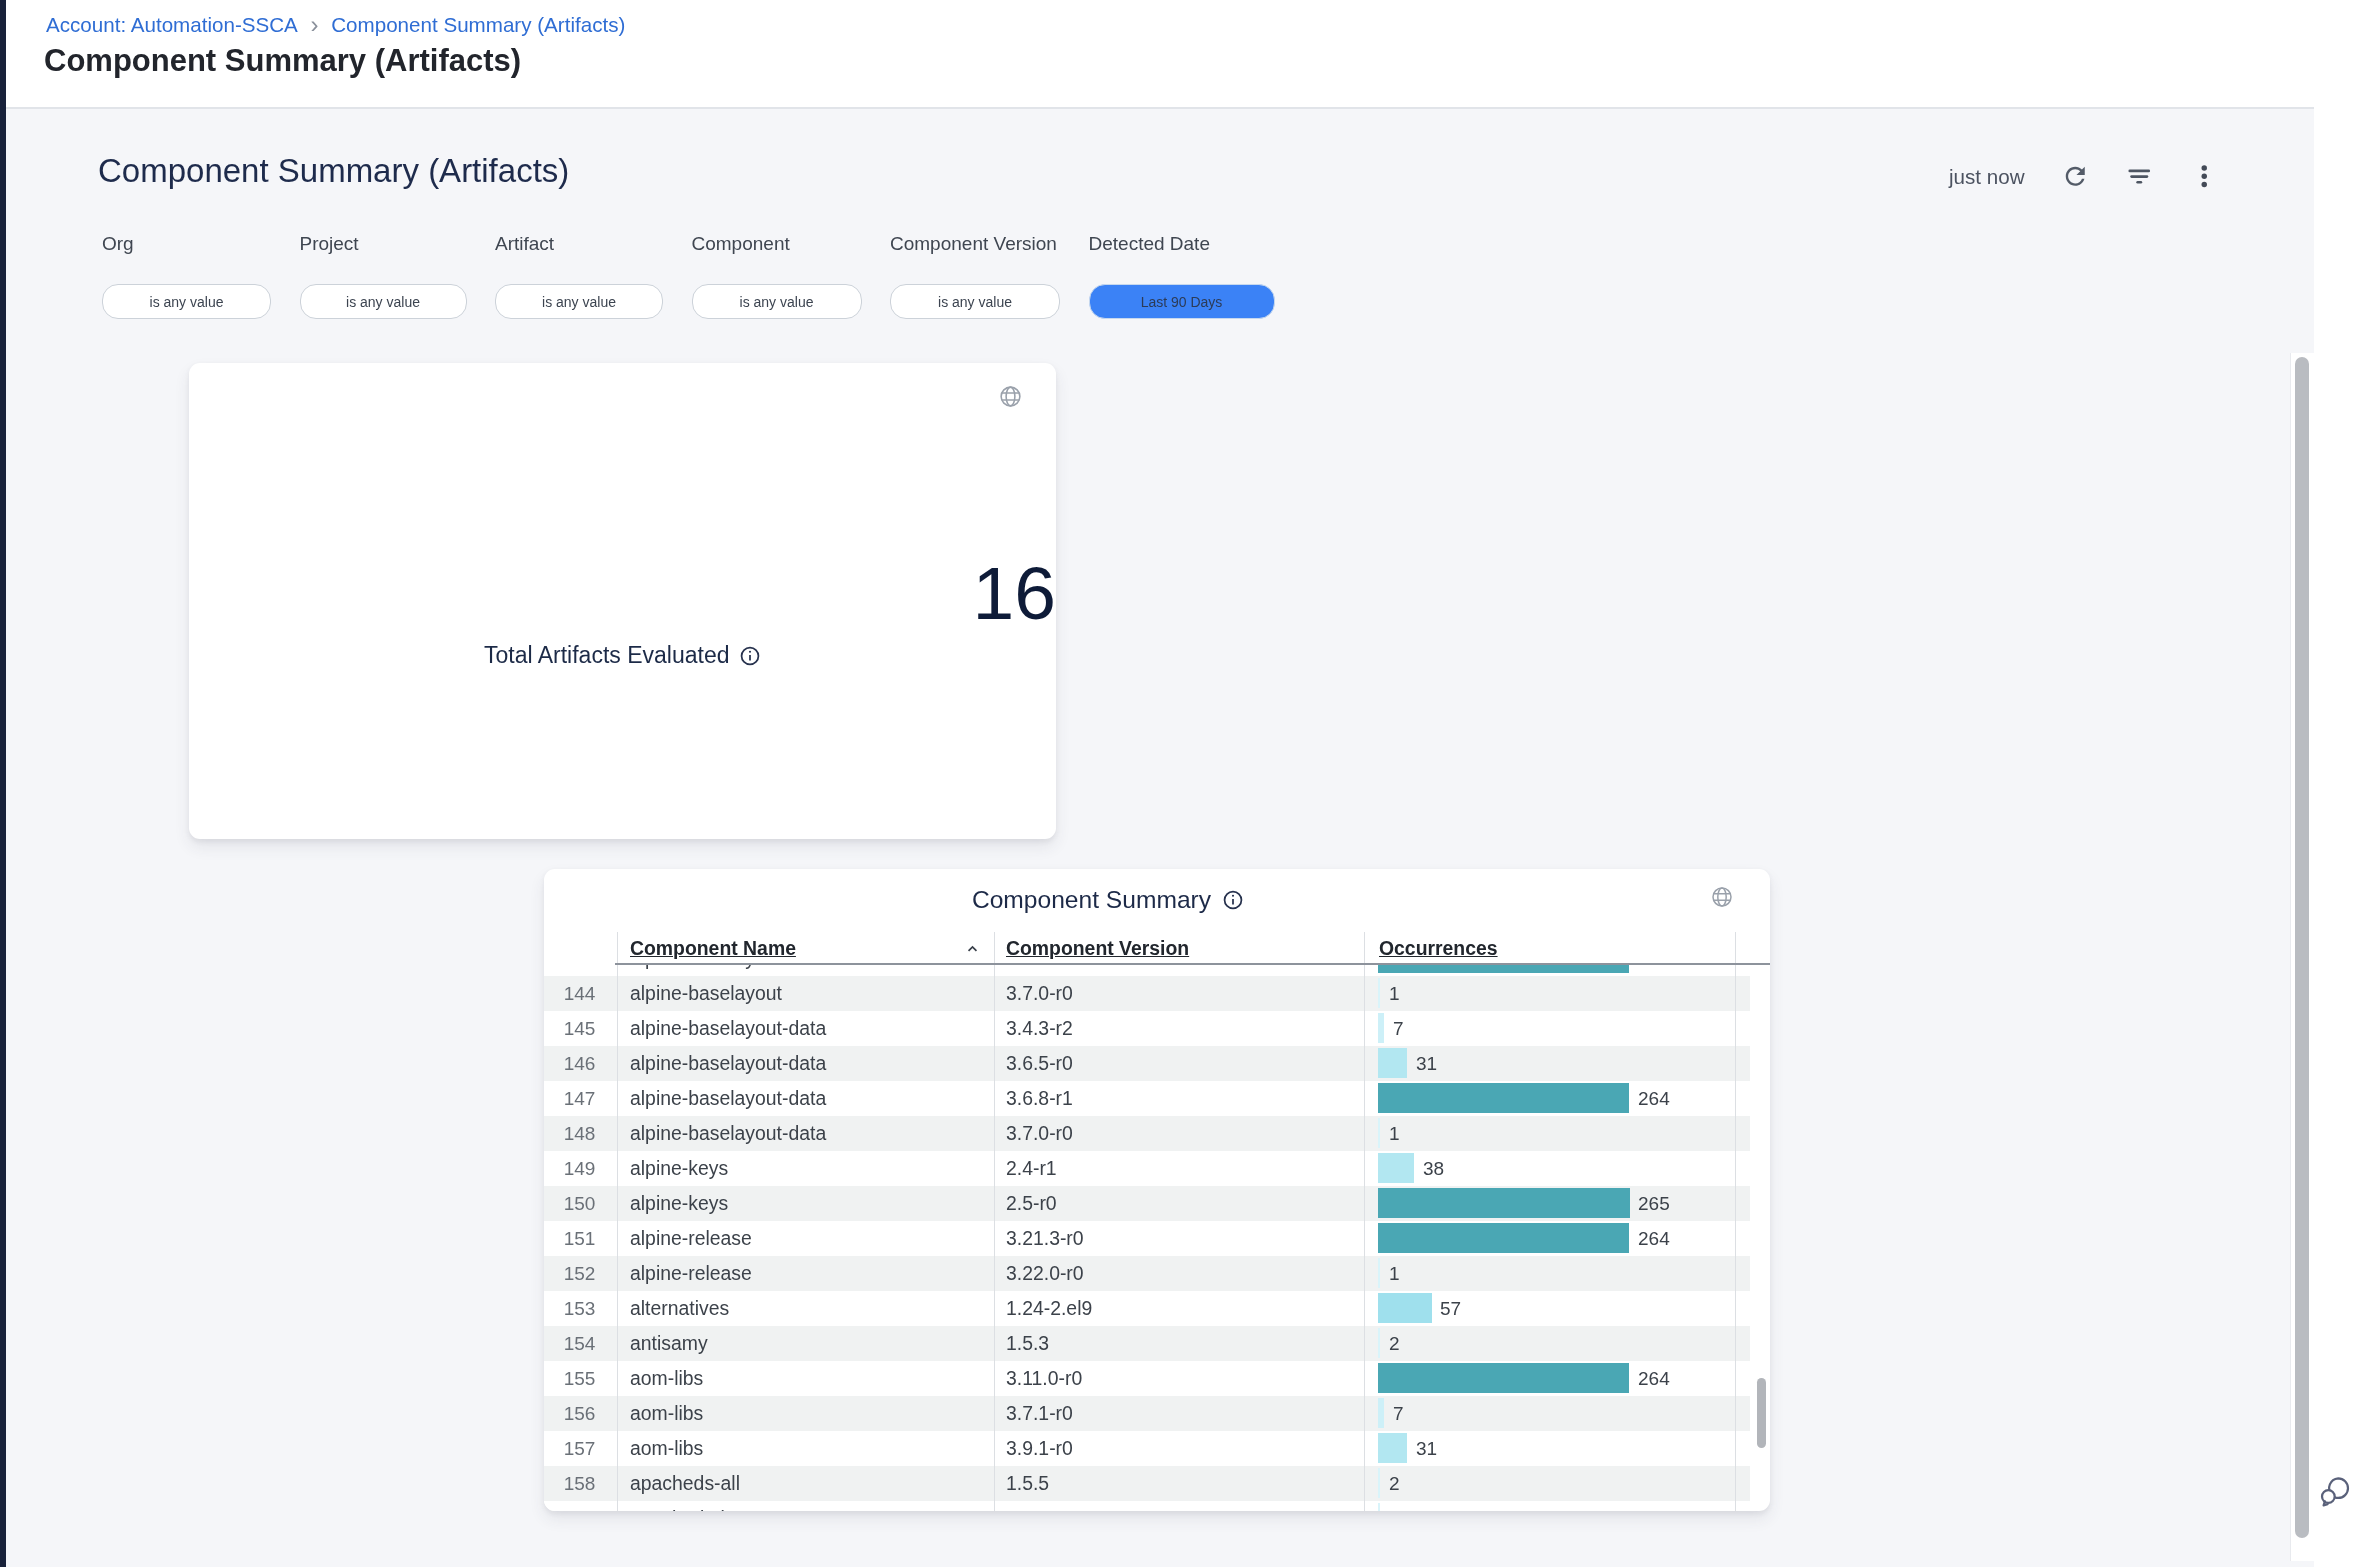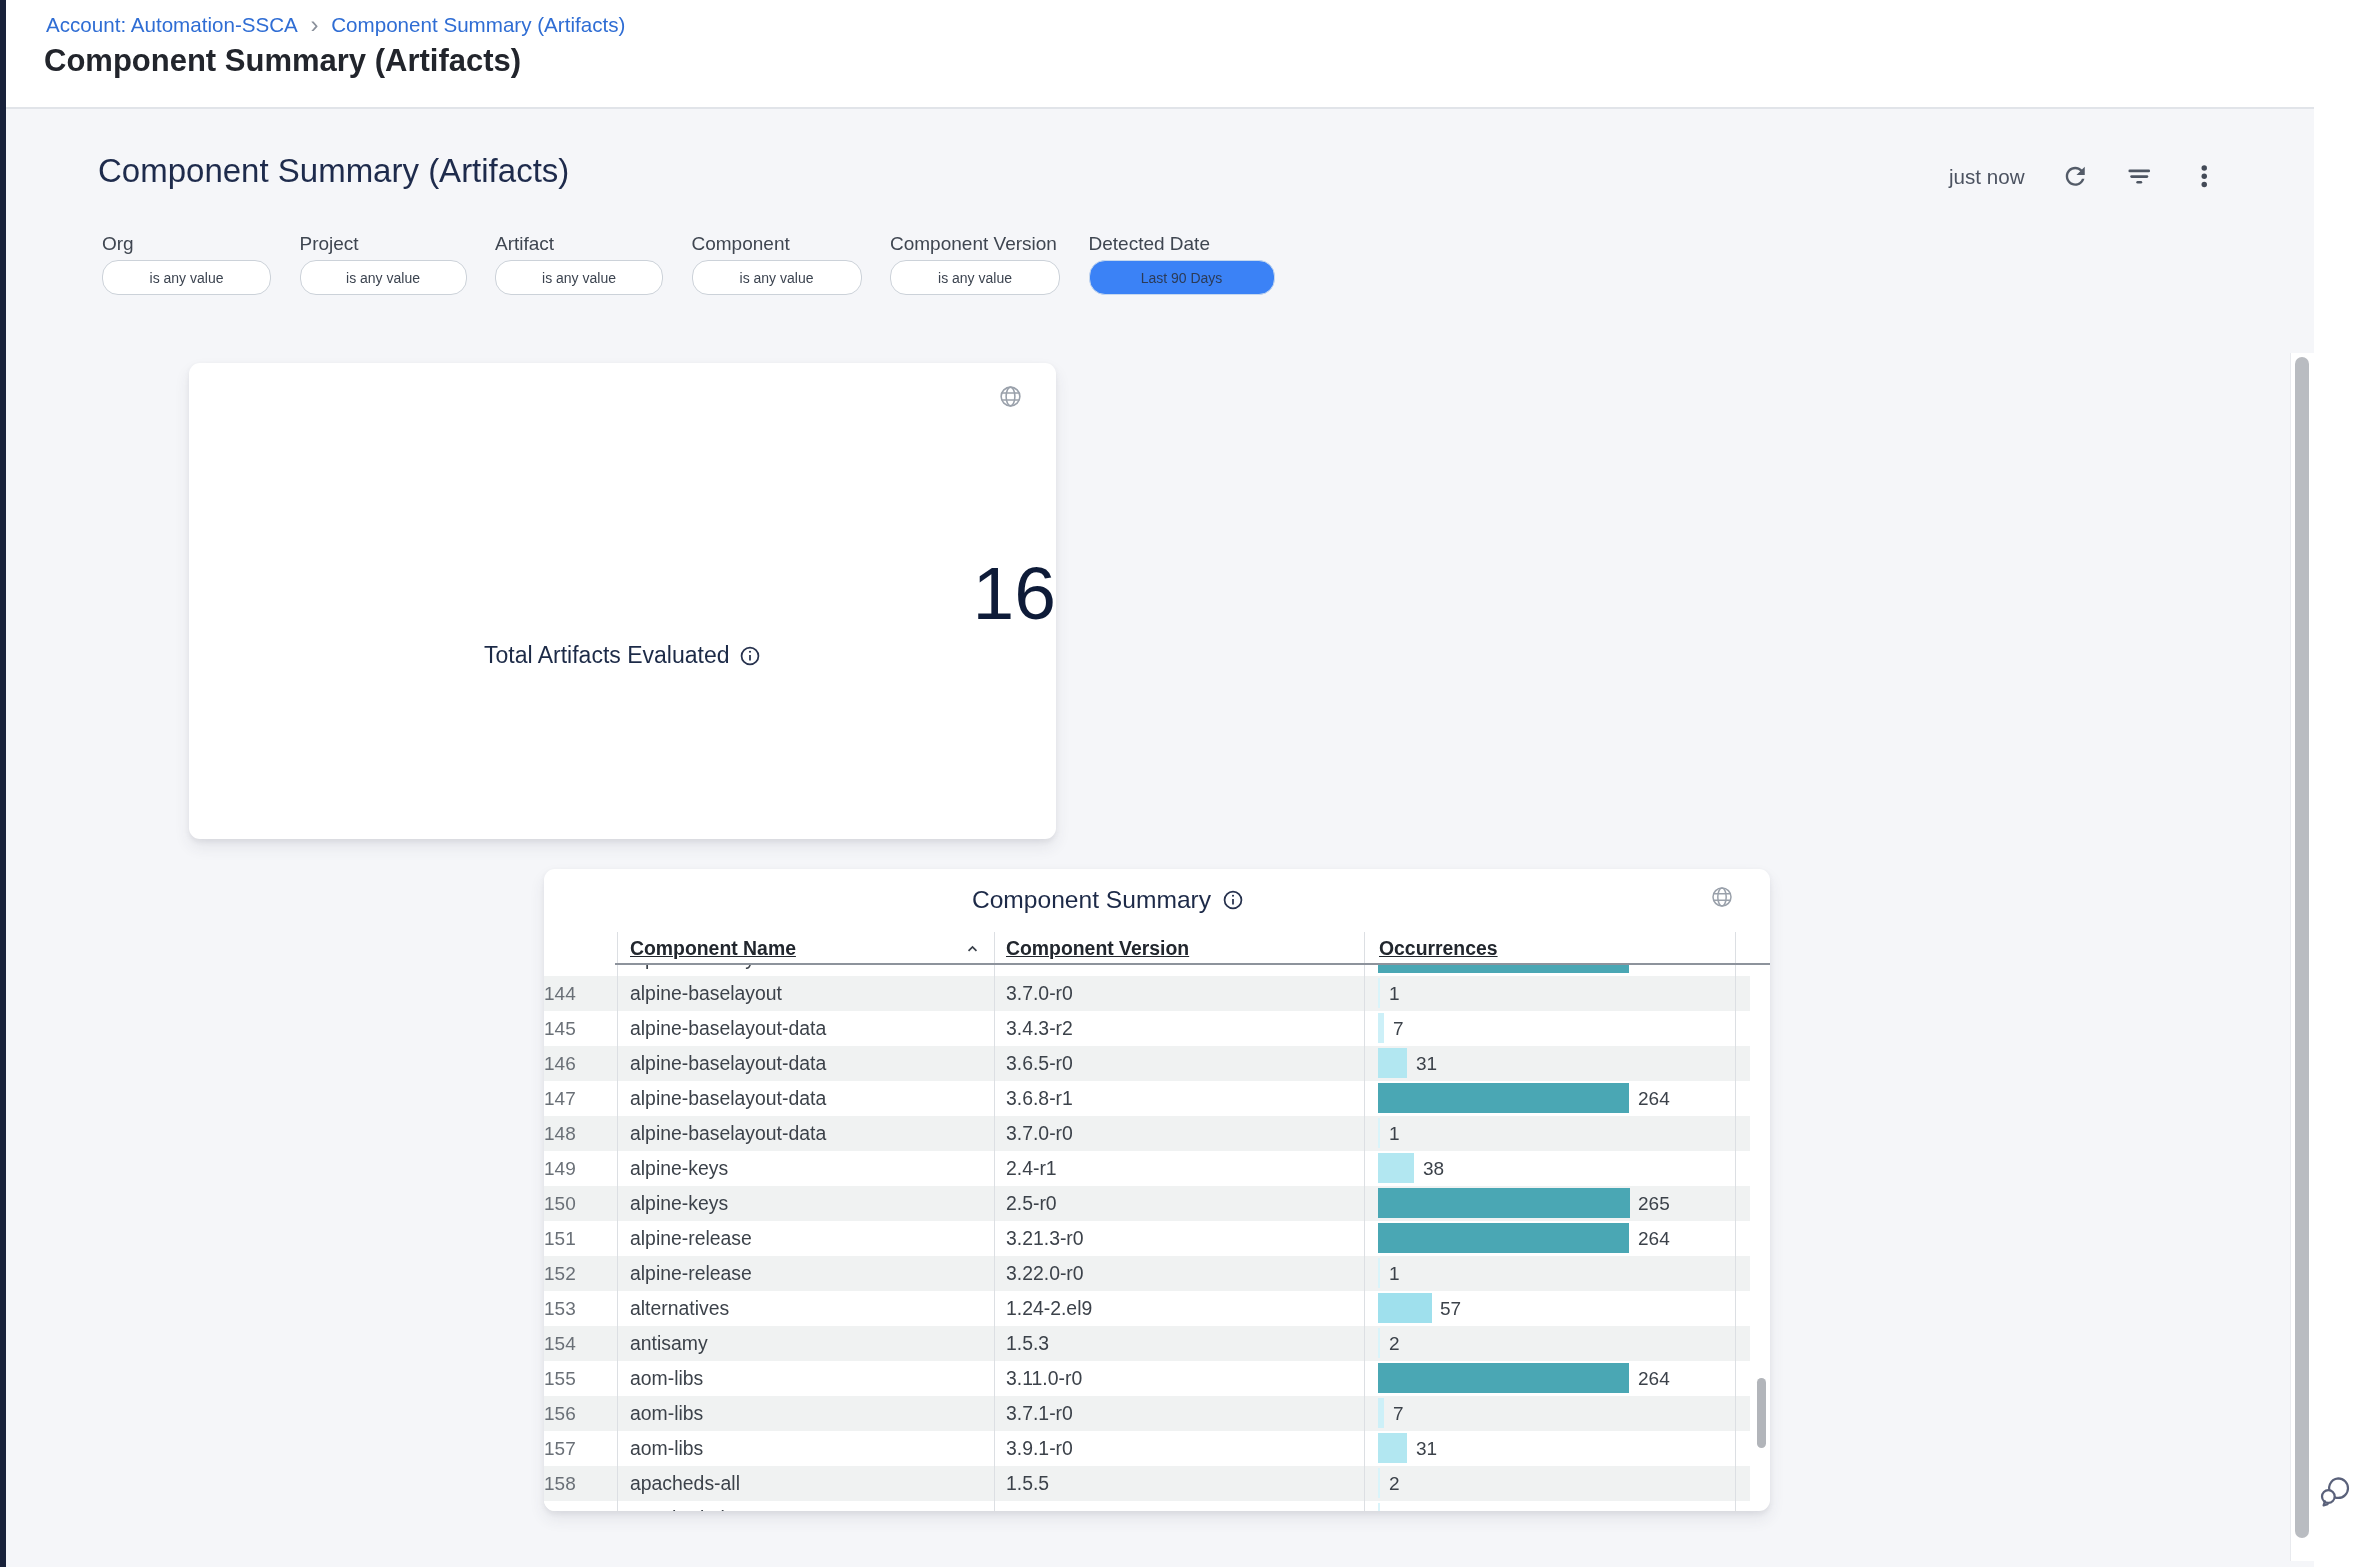--- a/index.html
+++ b/index.html
@@ -15,21 +15,21 @@
   .crumb{color:#2f6dd4;cursor:pointer;}
   .crumb-sep{color:#8a909b;font-size:24px;line-height:22px;}
   .page-title{position:absolute;left:44px;top:43px;font-size:31px;font-weight:700;color:#22252c;}
 
   .dash-title{position:absolute;left:98px;top:152px;font-size:33px;font-weight:500;color:#1e2b4c;}
   .toolbar{position:absolute;left:1949px;top:159px;height:35px;display:flex;align-items:center;gap:36px;}
   .updated{font-size:20.6px;color:#4b5260;}
   .icon-btn{width:28.5px;height:28.5px;cursor:pointer;flex:0 0 auto;}
 
   .filters{position:absolute;left:102px;top:233px;display:flex;gap:28.5px;}
-  .flabel{font-size:19px;color:#3f4651;margin-bottom:5px;}
+  .flabel{font-size:19px;color:#3f4651;margin-bottom:29px;}
   .fbtn{height:35px;border:1.6px solid #ccd2d9;border-radius:16px;background:#fff;display:flex;
         align-items:center;justify-content:center;font-size:14px;color:#3c4450;box-sizing:border-box;cursor:pointer;}
   .fbtn.active{background:#3b82f6;border-color:#c6d8ee;color:#2c3b57;}
 
   .card{position:absolute;background:#fff;border-radius:11px;
         box-shadow:0 2.4px 4.8px rgba(50,60,75,.07),0 8px 16px rgba(50,60,75,.09);}
   #stat-card-1{left:189px;top:363px;width:867px;height:476px;}
   #stat-card-2{left:1251px;top:363px;width:867px;height:476px;}
   .globe{position:absolute;right:33px;top:20.6px;width:25px;height:25px;cursor:pointer;}
   .stat-value{position:absolute;left:0;right:0;top:187px;text-align:right;font-size:75px;font-weight:500;color:#0e1b38;}
@@ -44,21 +44,21 @@
   .vsep{position:absolute;top:63px;bottom:0;width:0.8px;background:#dcdfe3;z-index:3;}
   .th{position:absolute;top:63px;height:32px;line-height:33px;font-size:19.4px;font-weight:700;color:#21262d;
       cursor:pointer;z-index:2;background:transparent;text-decoration:underline;}
   .thead-border{position:absolute;left:71px;right:0;top:94px;height:1.6px;background:#8d939c;z-index:4;}
   .sort-caret{position:absolute;left:419px;top:70px;width:19px;height:19px;z-index:2;}
   .tbody{position:absolute;left:0;top:96px;width:1226px;height:546px;overflow:hidden;z-index:1;}
   .trow{position:relative;width:1206px;height:35px;background:#fff;}
   .trow.even{background:#f0f2f2;}
   .trow.partial{margin-top:-24px;}
   .cell{position:absolute;line-height:35px;font-size:19.4px;color:#3c424a;white-space:nowrap;}
-  .c-num{left:0;width:71px;text-align:left;color:#6a7077;font-size:19px;}
+  .c-num{left:0;width:71px;text-align:center;color:#6a7077;font-size:19px;}
   .c-name{left:86px;}
   .c-ver{left:462px;}
   .bar{position:absolute;left:834px;top:2.4px;height:30px;}
   .c-val{font-size:19px;}
   .table-thumb{position:absolute;left:1213px;top:509px;width:8.7px;height:70px;border-radius:4.8px;background:#b2b5ba;z-index:5;cursor:pointer;}
 
   .scroll-track{position:absolute;left:2290px;top:353px;width:24px;height:1208px;background:#fff;
                 border-left:0.8px solid #e8eaee;box-sizing:border-box;cursor:pointer;}
   .scroll-thumb{position:absolute;left:2295px;top:357px;width:13.5px;height:1181px;background:#b9bcc1;border-radius:7.1px;cursor:pointer;}
   .chat-fab{position:absolute;left:2316px;top:1472px;width:38px;height:38px;cursor:pointer;}

